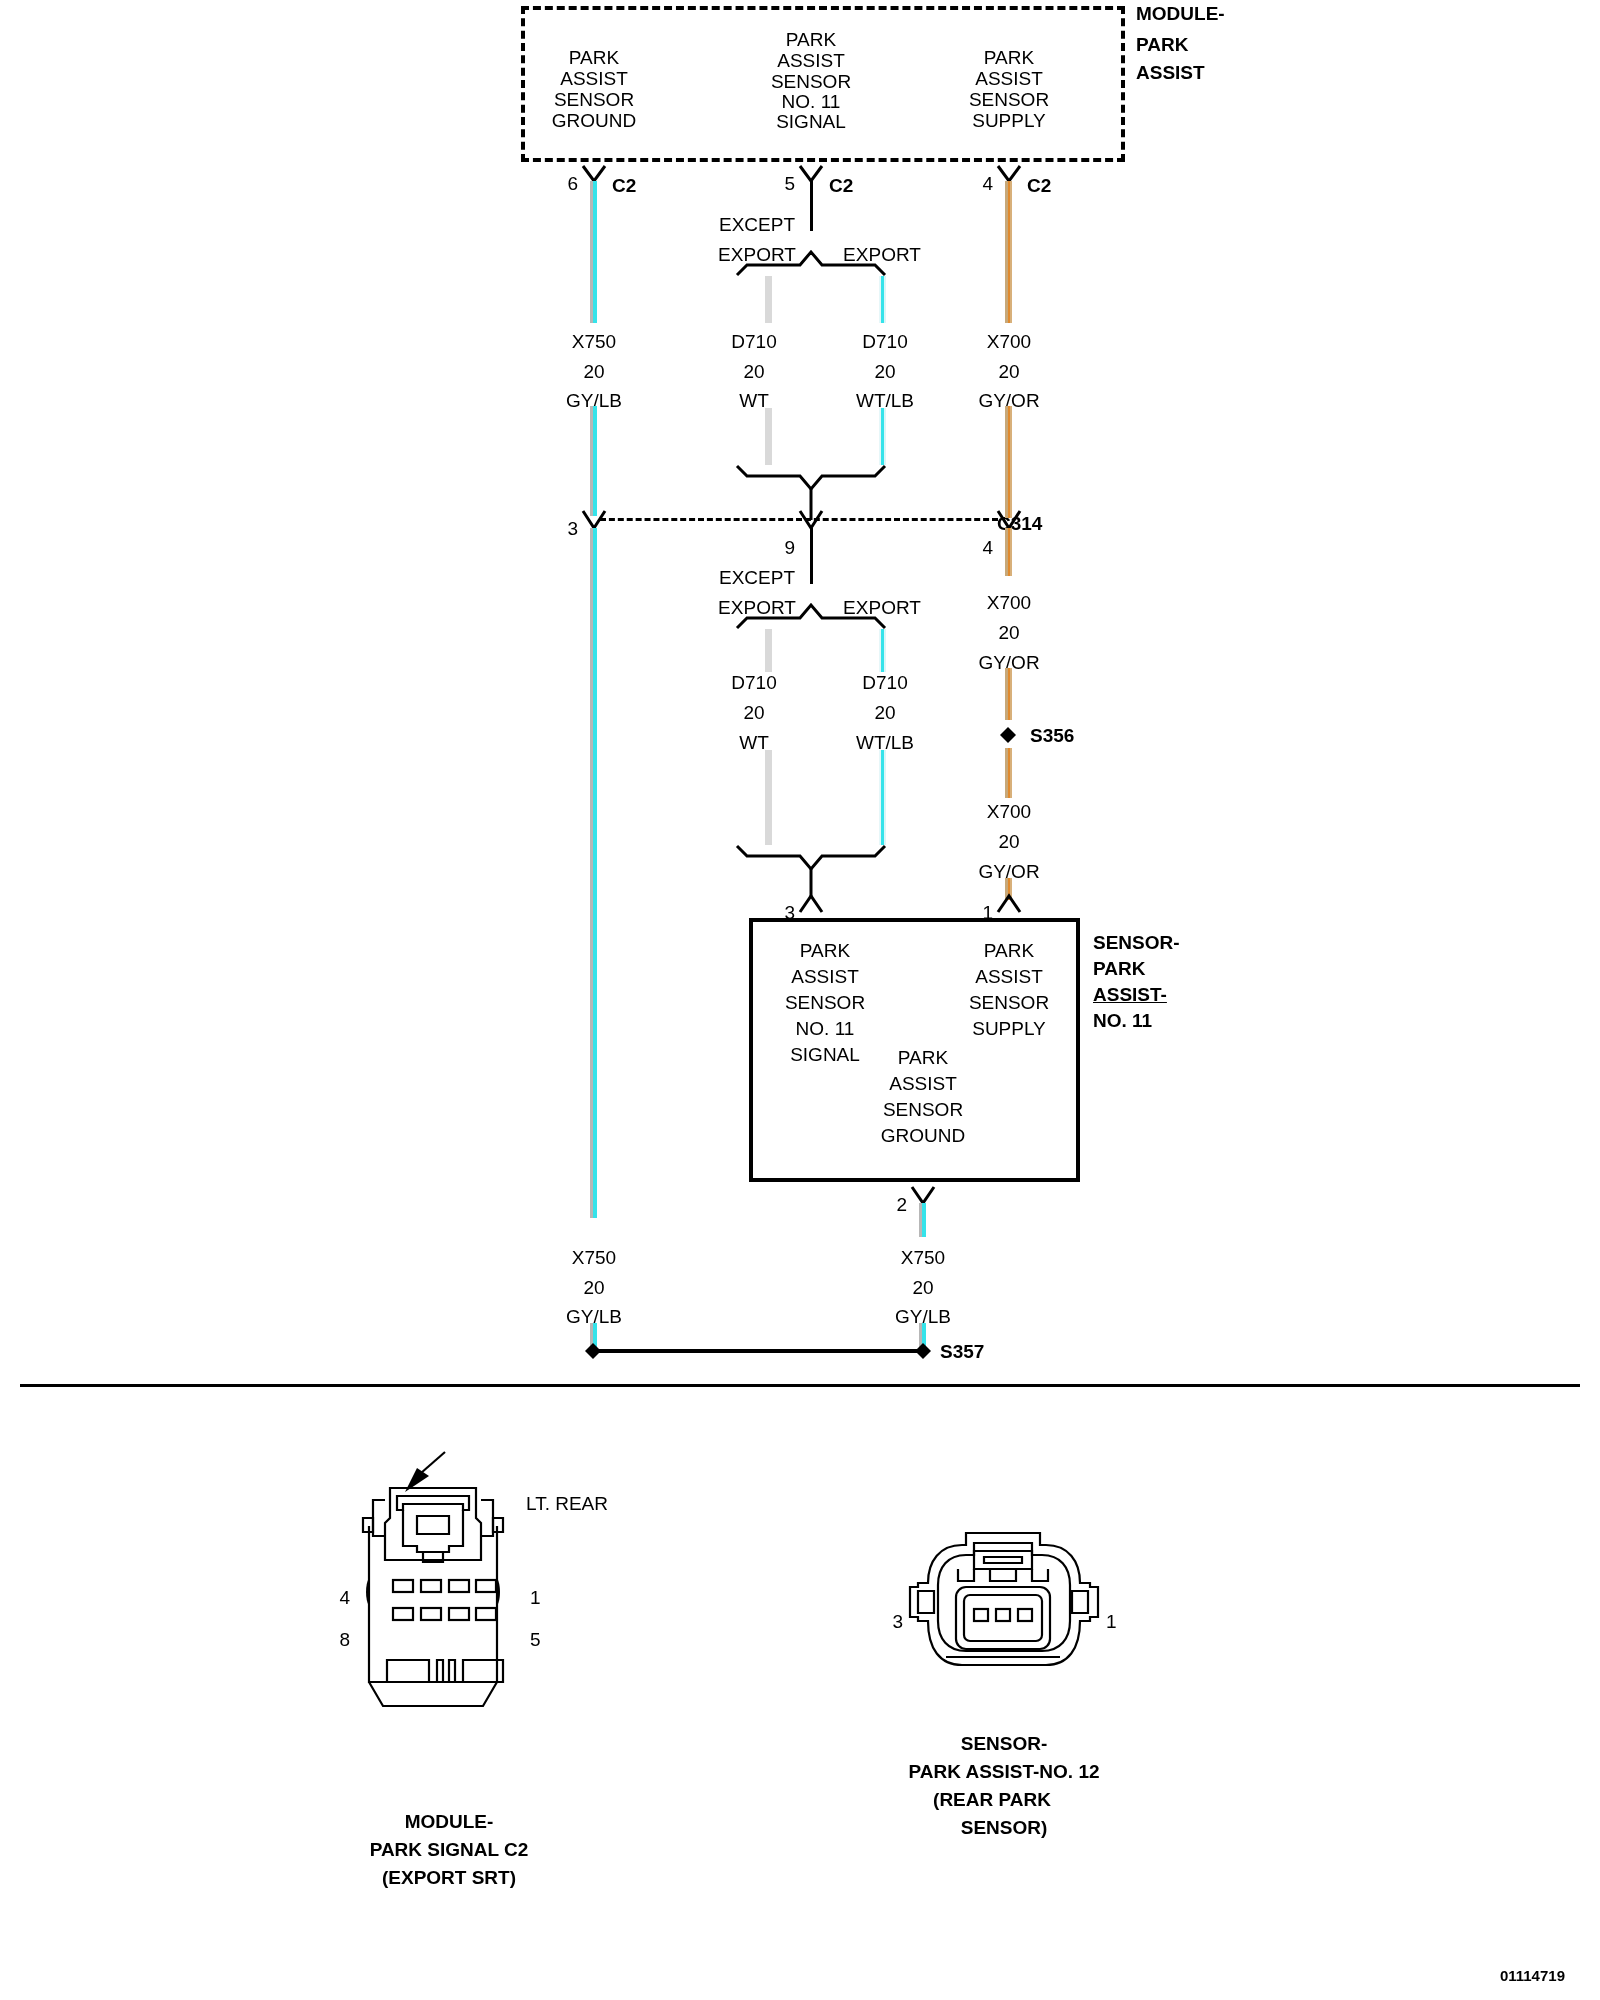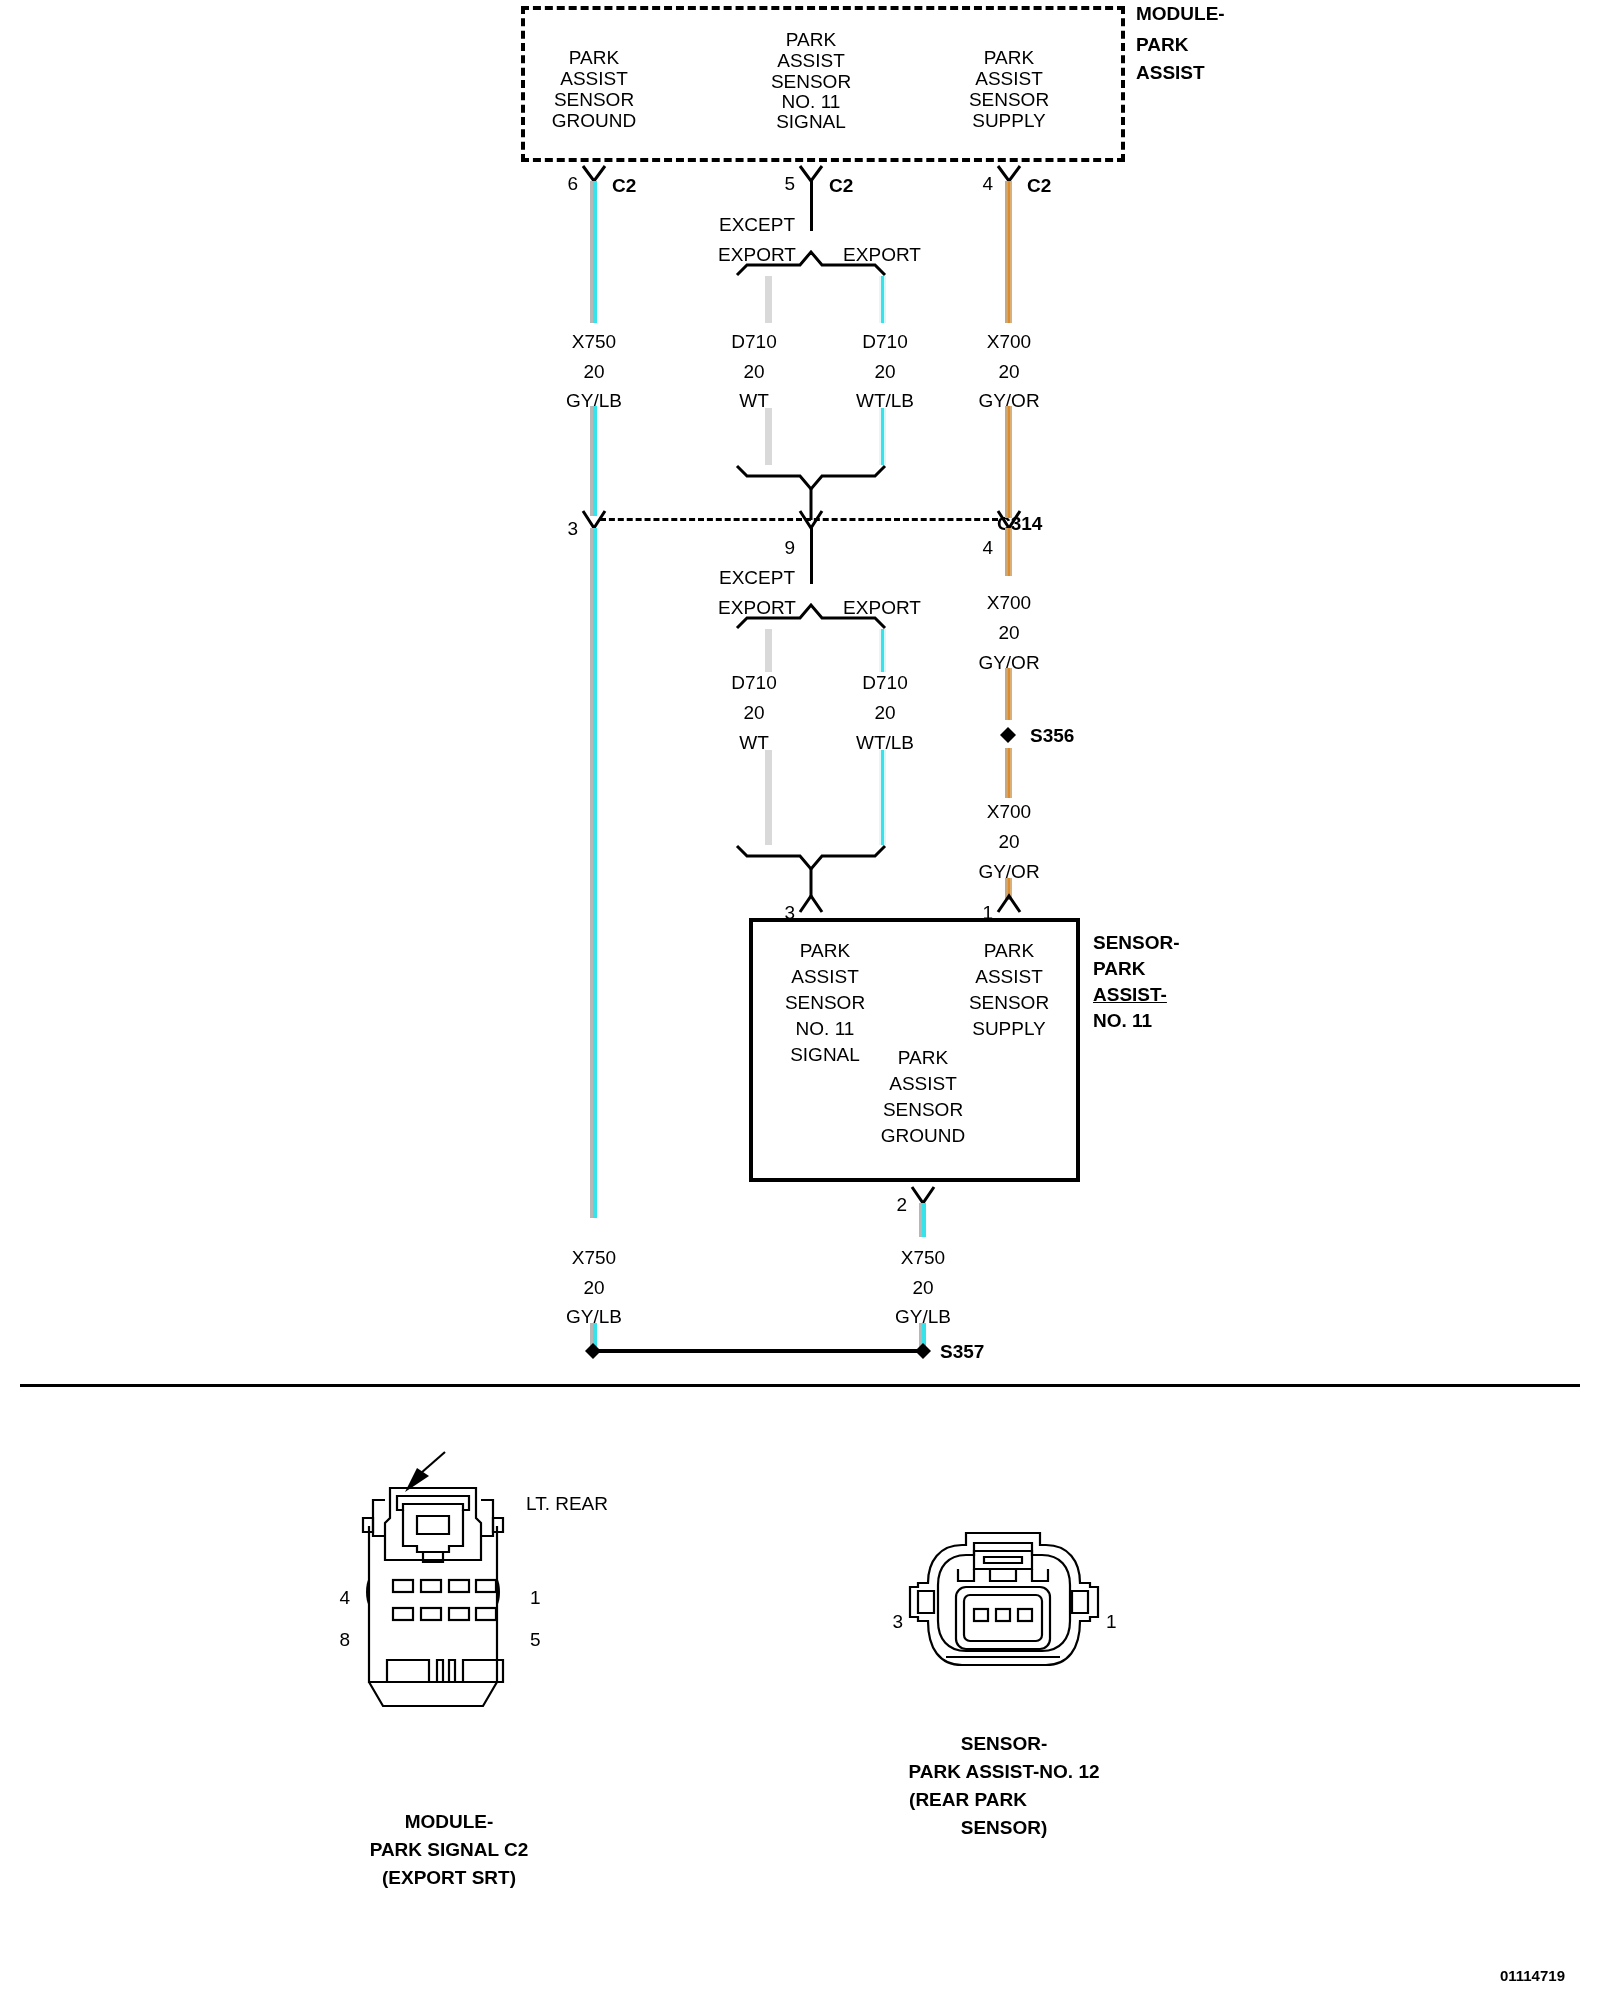--- a/index.html
+++ b/index.html
@@ -322,18 +322,18 @@
     <path class="dia2" d="M172,66 L188,66 L188,88 L172,88 Z"></path>
 
     <path class="dia2" d="M46,132 L160,132"></path>
   </svg>
 
   <div class="t rt" style="left:903px;top:1612px;">3</div>
   <div class="t" style="left:1106px;top:1612px;">1</div>
 
   <div class="tb ctr" style="left:1004px;top:1734px;">SENSOR-</div>
   <div class="tb ctr" style="left:1004px;top:1762px;">PARK ASSIST-NO. 12</div>
-  <div class="tb ctr" style="left:968px;top:1790px;">(REAR PARK</div>
+  <div class="tb ctr" style="left:992px;top:1790px;">(REAR PARK</div>
   <div class="tb ctr" style="left:1004px;top:1818px;">SENSOR)</div>
 
   <div class="tb rt" style="left:1565px;top:1966px;font-size:15px;">01114719</div>
 
 </div>
 
 </body></html>

